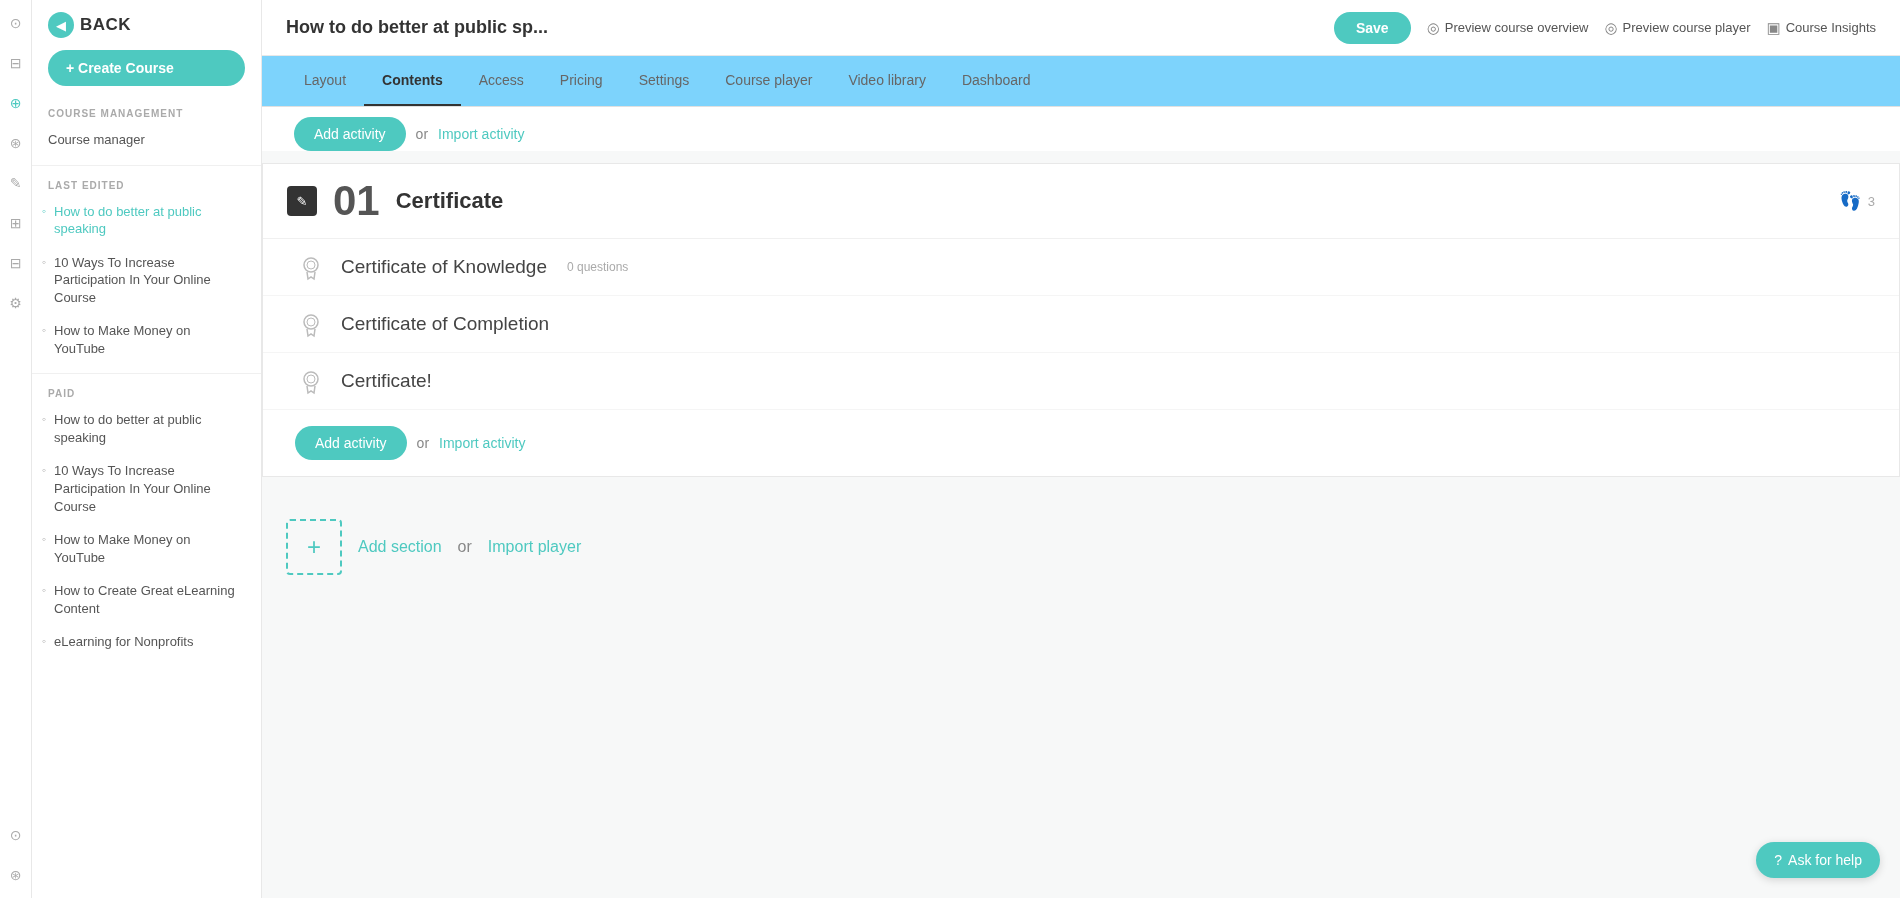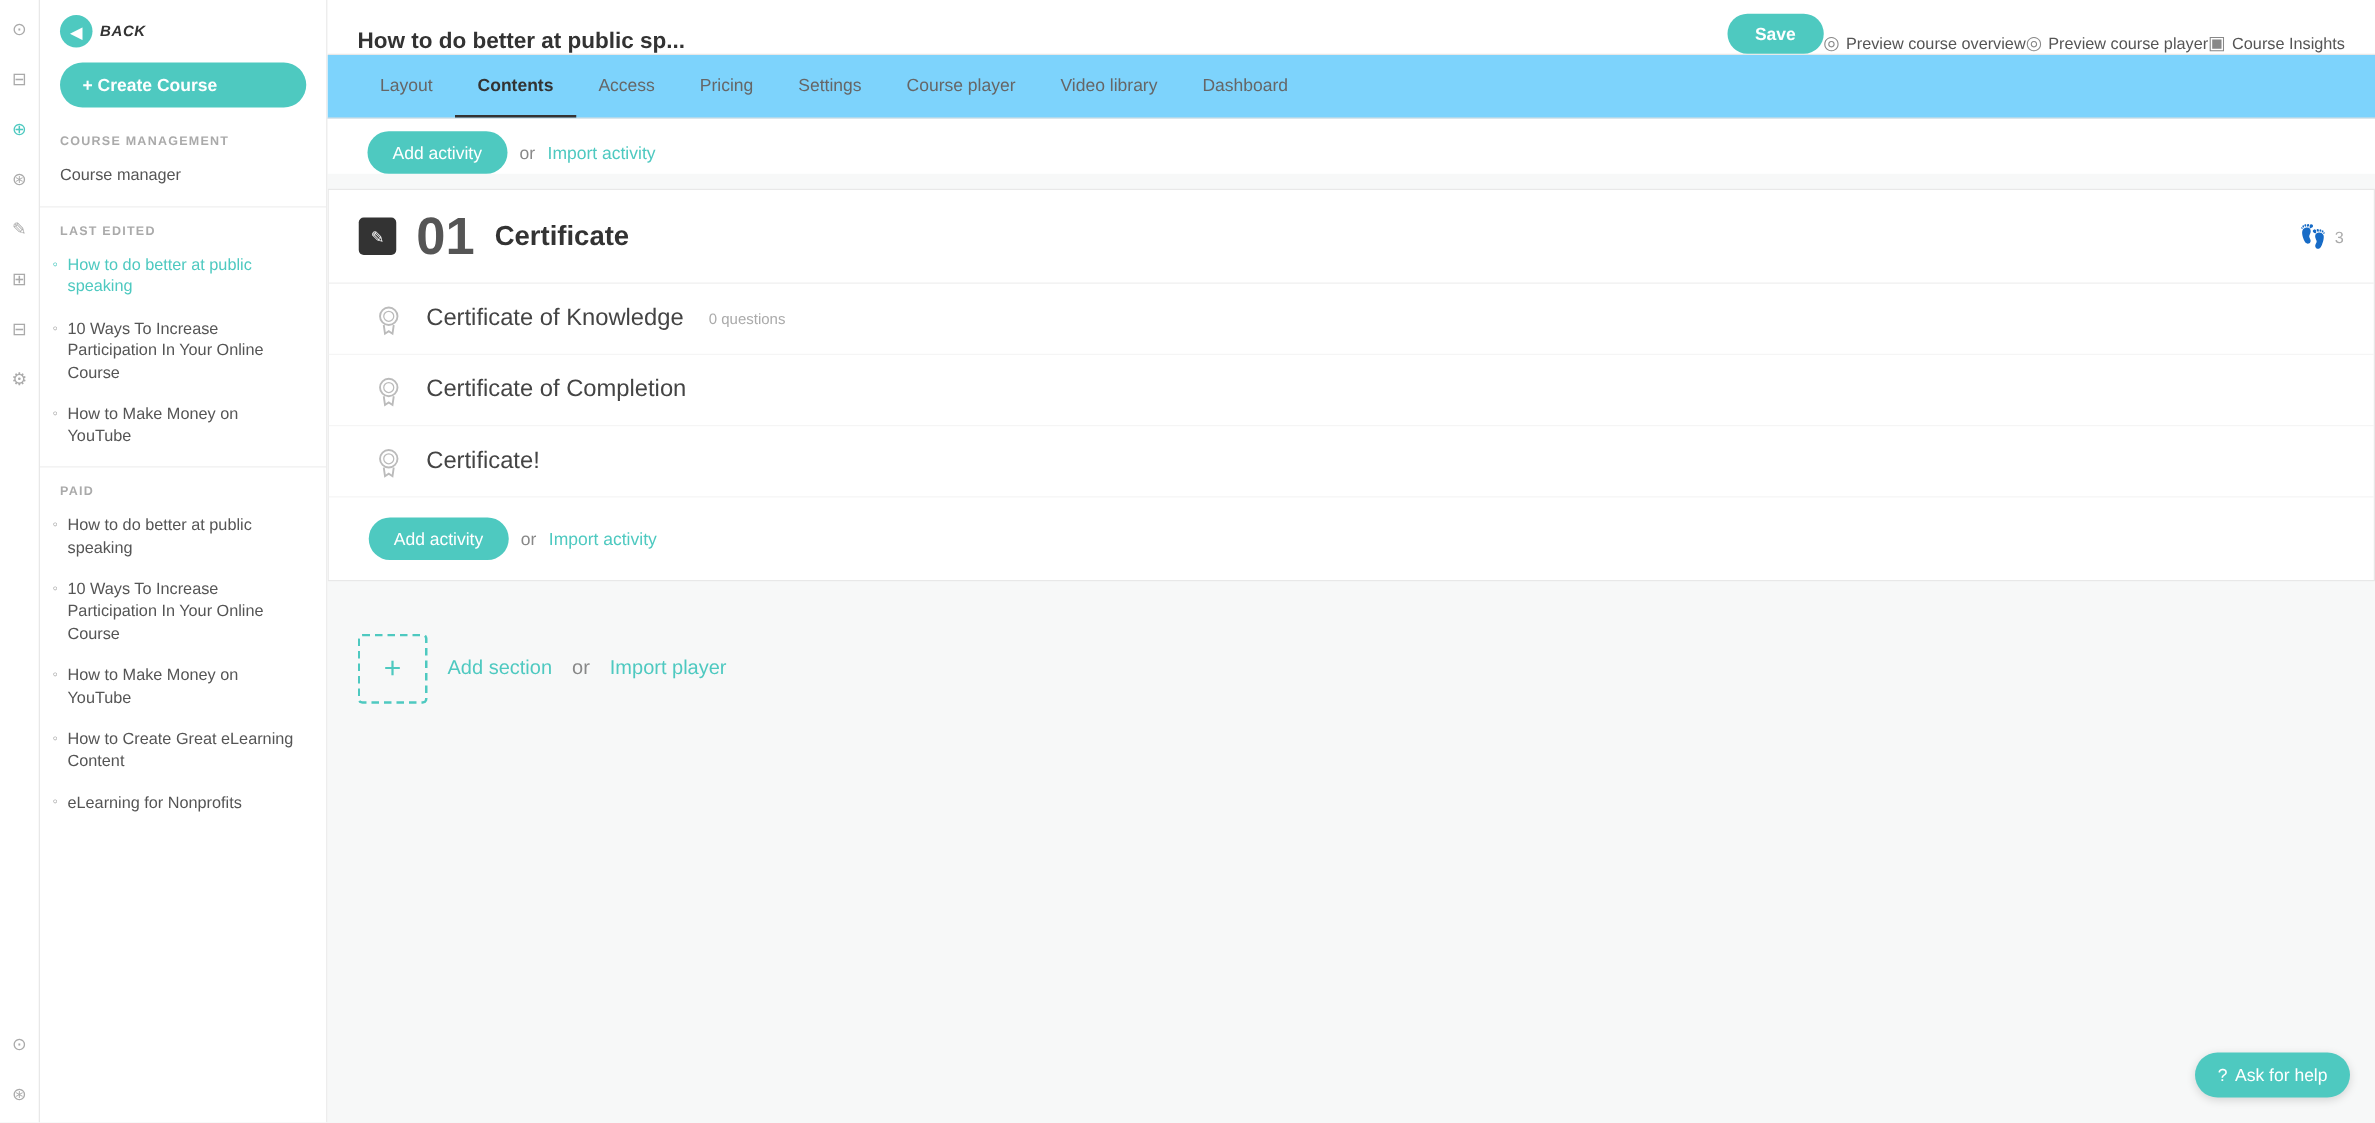--- a/index.html
+++ b/index.html
@@ -82,25 +82,24 @@
       height: 26px;
       border-radius: 50%;
       background: #4ec9c0;
       display: flex;
       align-items: center;
       justify-content: center;
       color: #fff;
       font-size: 13px;
     }
     .back-label {
-      font-size: 12px;
+      font-size: 17px;
       font-weight: 700;
       color: #333;
       letter-spacing: 0.5px;
-      font-style: italic;
     }
 
     .create-course-btn {
       margin: 0 16px 16px;
       background: #4ec9c0;
       color: #fff;
       border: none;
       border-radius: 22px;
       padding: 10px 18px;
       font-size: 14px;
@@ -161,23 +160,24 @@
       flex-direction: column;
       background: #f7f8f8;
       overflow: hidden;
     }
 
     
     .top-header {
       background: #fff;
       border-bottom: 1px solid #e8e8e8;
       padding: 0 24px;
-      height: 44px;
-      display: flex;
-      align-items: flex-end;
+      height: 56px;
+      display: flex;
+      align-items: center;
+      gap: 16px;
     }
     .course-title {
       font-size: 18px;
       font-weight: 600;
       color: #333;
       flex: 1;
     }
     .save-btn {
       background: #4ec9c0;
       color: #fff;

